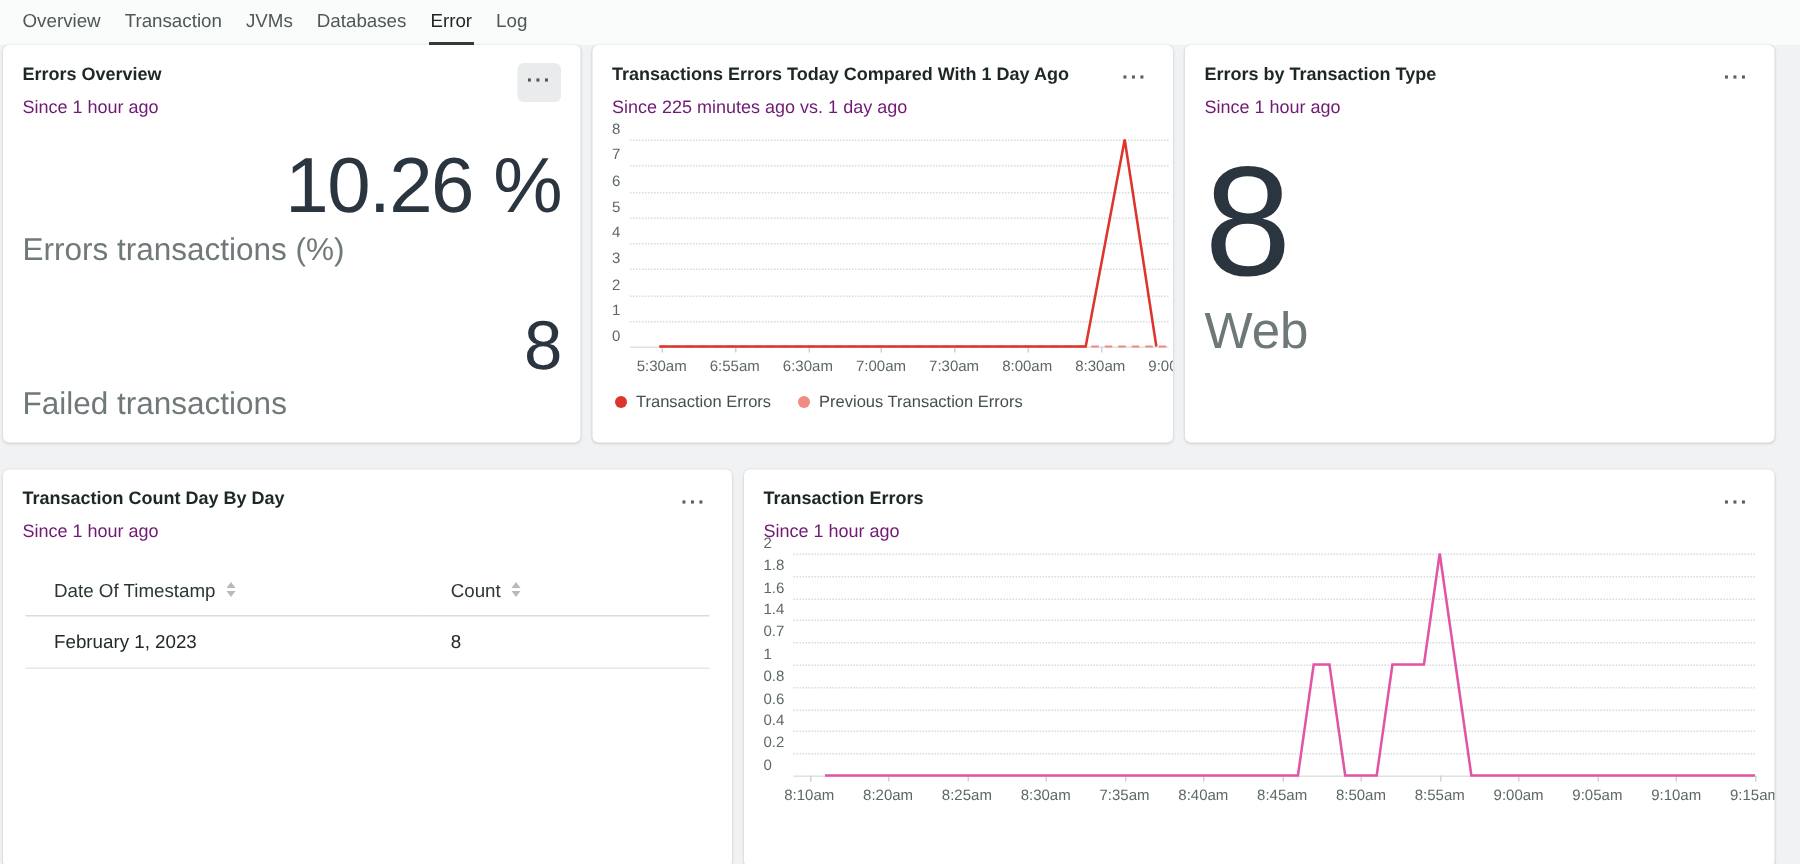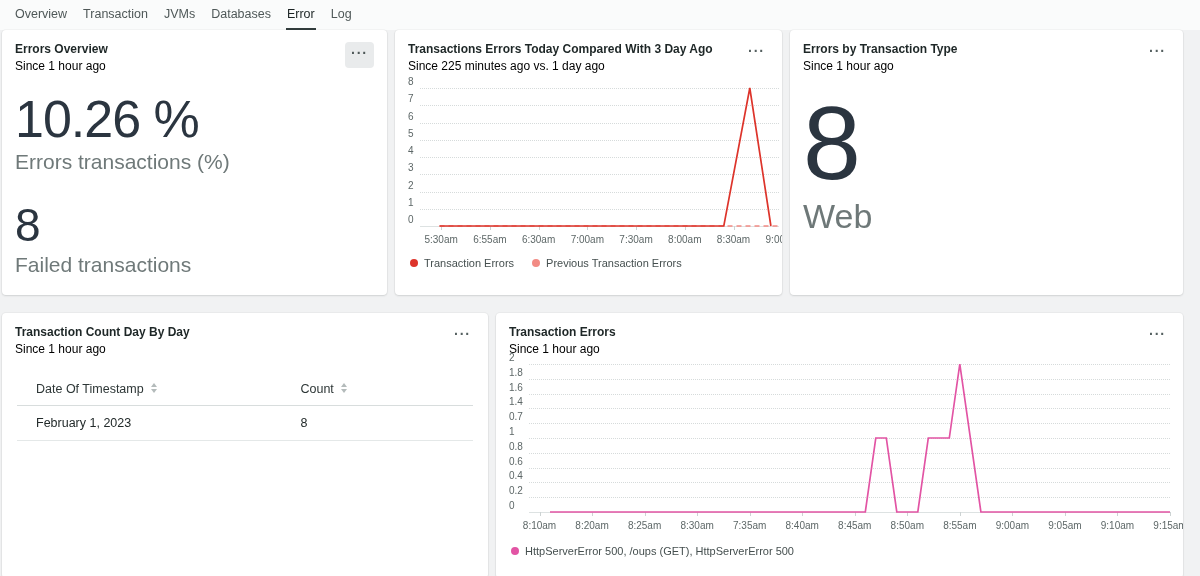--- a/index.html
+++ b/index.html
@@ -41,30 +41,30 @@
     background: #fff;
     border-radius: 4px;
     box-shadow: 0 1px 2px rgba(34,41,41,.12), 0 0 0 1px rgba(34,41,41,.03);
     height: 265px;
     padding: 13px;
     overflow: hidden;
     position: relative;
   }
   .card-head { display: flex; justify-content: space-between; align-items: flex-start; }
   .card-title { margin: 0; font-size: 12px; font-weight: 700; color: #1e2727; line-height: 13px; }
-  .card-sub { font-size: 12px; color: #000000; line-height: 14px; margin-top: 3px; }
+  .card-sub { font-size: 12px; color: #701a75; line-height: 14px; margin-top: 8px; }
   .menu-btn {
     appearance: none; border: none; background: transparent;
     color: #556060; font-weight: 900; font-size: 14px; letter-spacing: 1px;
     line-height: 10px; padding: 4px 4px 8px; border-radius: 4px; cursor: pointer;
     margin-top: -1px;
   }
   .menu-btn.raised { background: #e9ebec; color: #4e5858; padding: 6px 6px 10px; }
   
-  .metric-value { font-size: 52px; line-height: 1.0; letter-spacing: -1px; color: #2b3540; margin-top: 20px; }
+  .metric-value { font-size: 52px; line-height: 1.0; letter-spacing: -1px; color: #2b3540; margin-top: 20px; text-align: right; }
   .metric-value.second { font-size: 46px; margin-top: 28px; }
   .metric-label { font-size: 21px; color: #6f7979; margin-top: 5px; }
   .facet-value { font-size: 104px; line-height: .9; color: #2b3540; margin-top: 24px; }
   .facet-label { font-size: 34px; color: #6e7878; margin-top: 6px; }
   
   .chart { padding-top: 13px; }
   .chart-wrap { position: relative; margin-left: var(--g); }
   .chart-area { position: relative; border-bottom: 1px solid #dde2e2; }
   .gridline { position: absolute; left: 0; right: 0; height: 0; border-top: 1px dotted #d6dbdb; }
   .y-label { position: absolute; left: calc(-1 * var(--g)); font-size: 10px; line-height: 13px; color: #5d6767; }
@@ -115,21 +115,21 @@
       </header>
       <div class="metric-value">10.26 %</div>
       <div class="metric-label">Errors transactions (%)</div>
       <div class="metric-value second">8</div>
       <div class="metric-label">Failed transactions</div>
     </section>
 
     <section class="card" style="width:387px">
       <header class="card-head">
         <div>
-          <h2 class="card-title">Transactions Errors Today Compared With 3 Day Ago</h2>
+          <h2 class="card-title">Transactions Errors Today Compared With 1 Day Ago</h2>
           <div class="card-sub">Since 225 minutes ago vs. 1 day ago</div>
         </div>
         <button class="menu-btn"><span>···</span></button>
       </header>
       <div class="chart" style="margin-top:2px">
         <div class="chart-wrap" style="--g:12px; margin-right:-10px">
           <div class="chart-area" style="height:139px">
               <div class="gridline" style="top: 0%;"></div>
               <span class="y-label" style="top: calc(0% - 13px);">8</span>
               <div class="gridline" style="top: 12.5%;"></div>
@@ -281,23 +281,17 @@
               <span style="left: 42.623%;">8:40am</span>
               <span style="left: 50.8197%;">8:45am</span>
               <span style="left: 59.0164%;">8:50am</span>
               <span style="left: 67.2131%;">8:55am</span>
               <span style="left: 75.4098%;">9:00am</span>
               <span style="left: 83.6066%;">9:05am</span>
               <span style="left: 91.8033%;">9:10am</span>
               <span style="left: 100%;">9:15am</span>
             </div>
         </div>
-        <div class="legend" style="margin-top:12px">
-            <span class="legend-item">
-              <i class="legend-dot" style="background: rgb(226, 84, 164);"></i>
-              <span>HttpServerError 500, /oups (GET), HttpServerError 500</span>
-            </span>
-          </div>
       </div>
     </section>
 
   </div>
 </div>
 
 </body></html>

